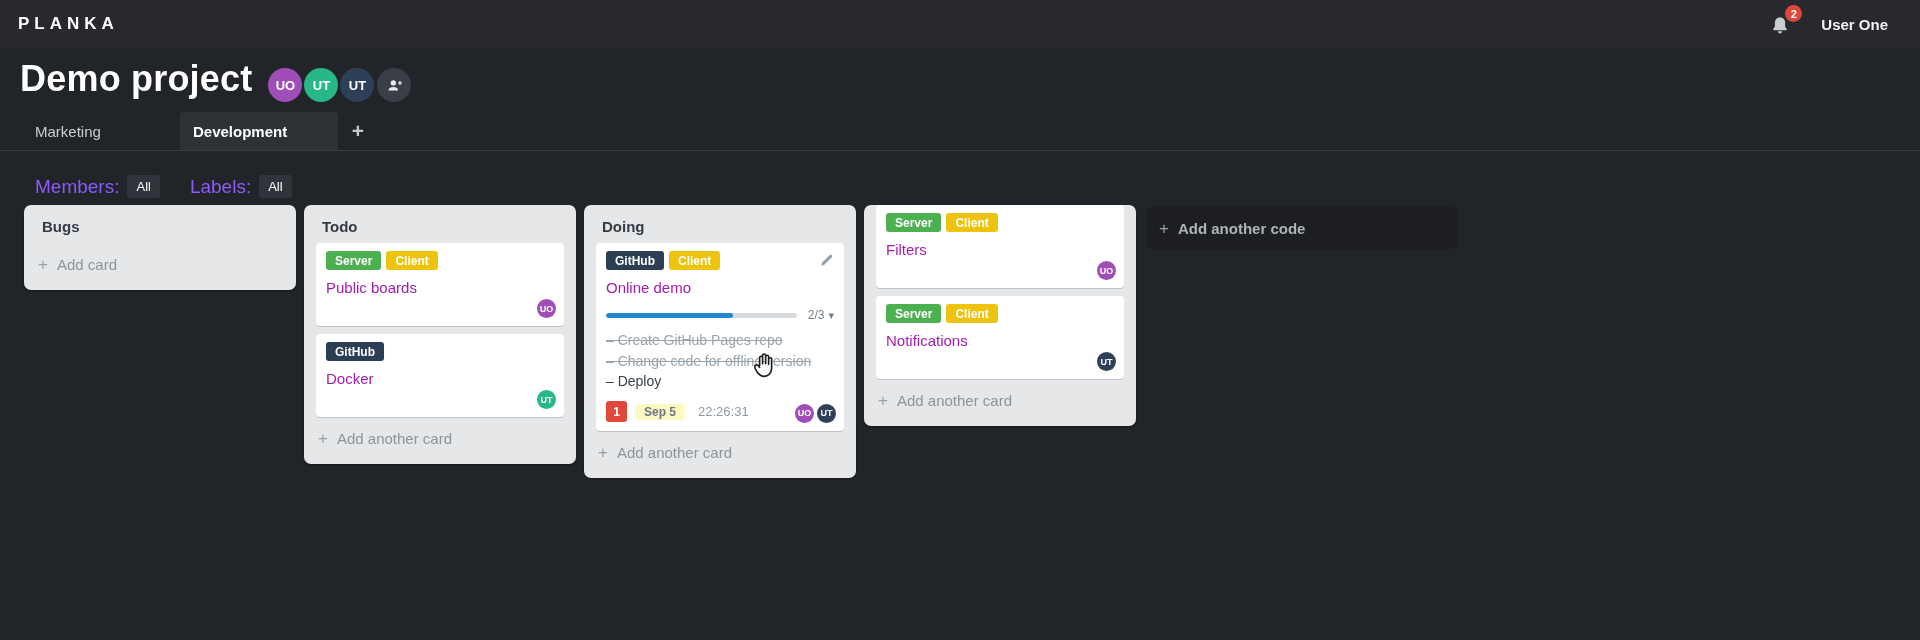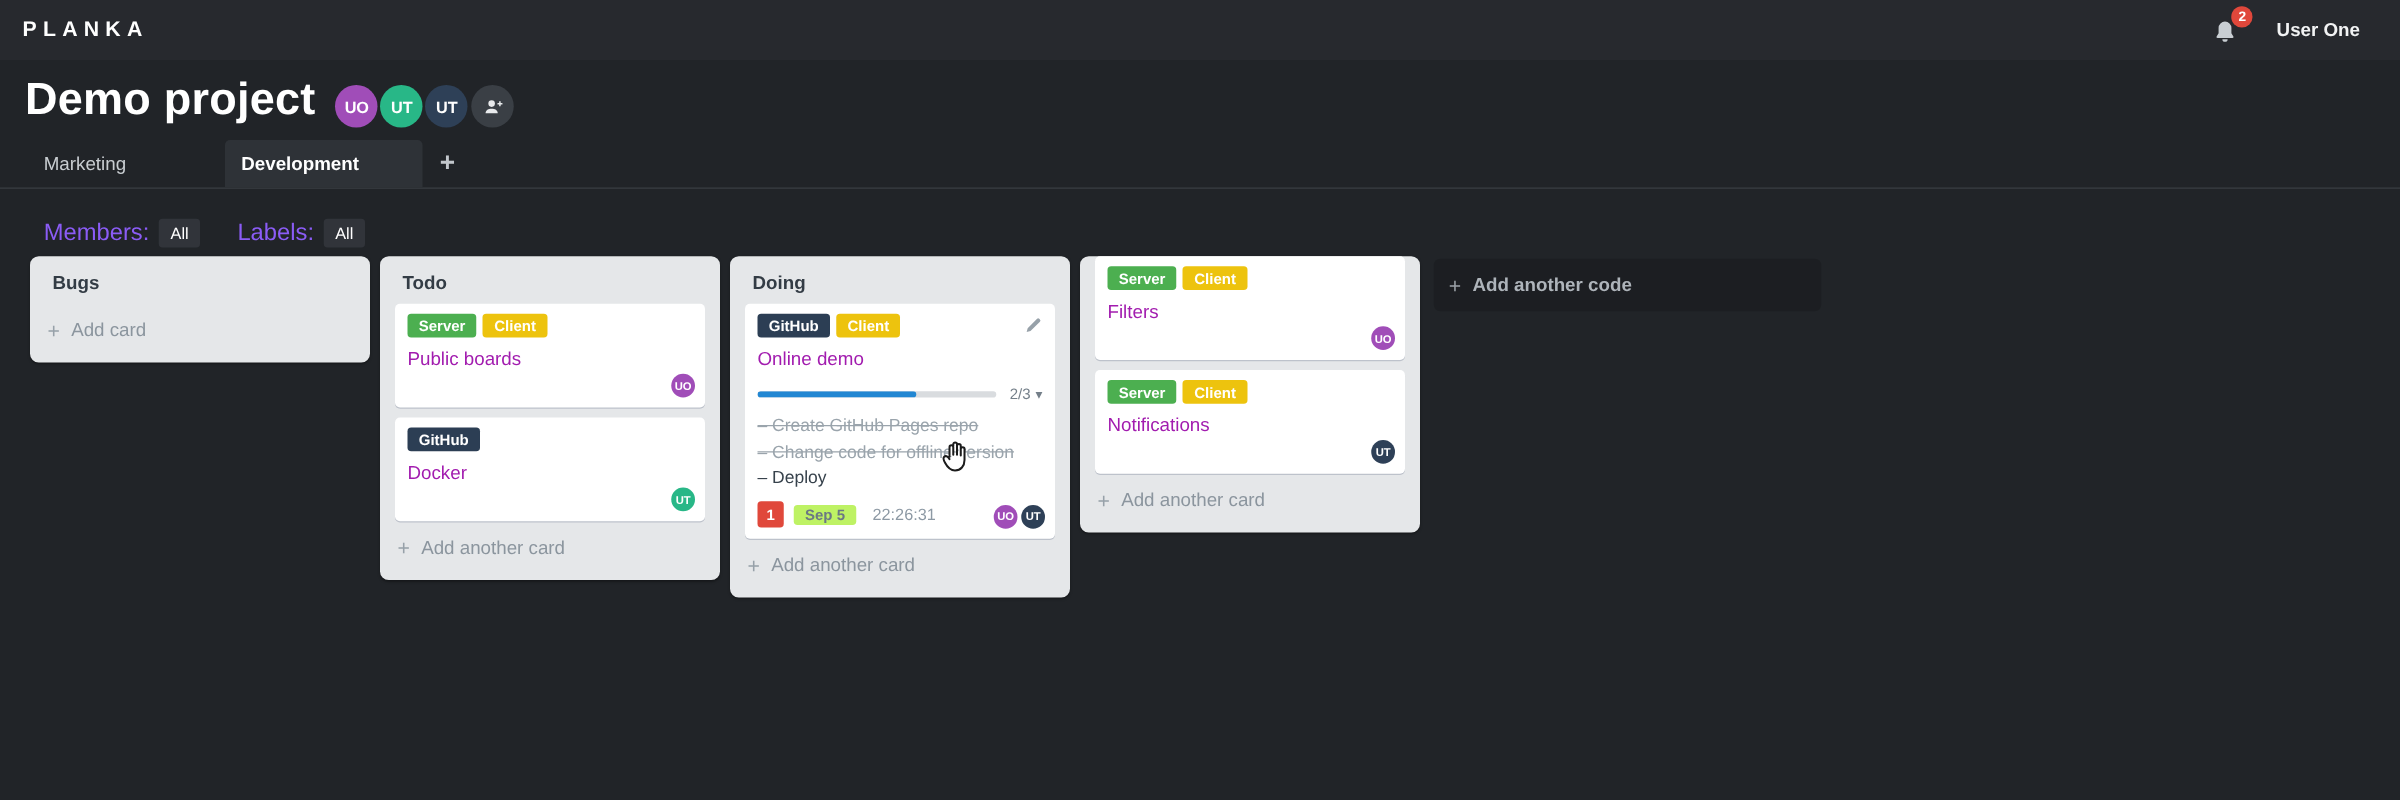--- a/index.html
+++ b/index.html
@@ -94,21 +94,21 @@
   .progress-caret { font-size:11px; color:#747f89; margin-left:4px; cursor:pointer; }
   .task-list { margin-top:8px; }
   .task { font-size:14px; line-height:20.5px; color:#37424c; }
   .task.done { color:#9aa4ac; text-decoration:line-through; }
   .badge-row { display:flex; align-items:center; margin-top:9px; height:22px; }
   .due-count {
     background:#e0483b; color:#fff; font-size:12px; font-weight:700; border-radius:3px;
     width:21px; height:21px; display:flex; align-items:center; justify-content:center;
   }
   .date-badge {
-    background:#bef264; color:#6b7884; font-size:12px; font-weight:600; border-radius:3px;
+    background:#fef9c3; color:#6b7884; font-size:12px; font-weight:600; border-radius:3px;
     height:16px; display:flex; align-items:center; padding:0 9px; margin-left:8px;
   }
   .timer { font-size:13px; color:#8d99a4; margin-left:13px; }
 
   .add-card-row {
     display:flex; align-items:center; padding:13px 14px 15px; cursor:pointer; color:#8b959e;
   }
   .add-card-row .plus { font-size:17px; color:#97a1a9; margin-right:9px; line-height:1; }
   .add-card-row .txt { font-size:15px; }
 

